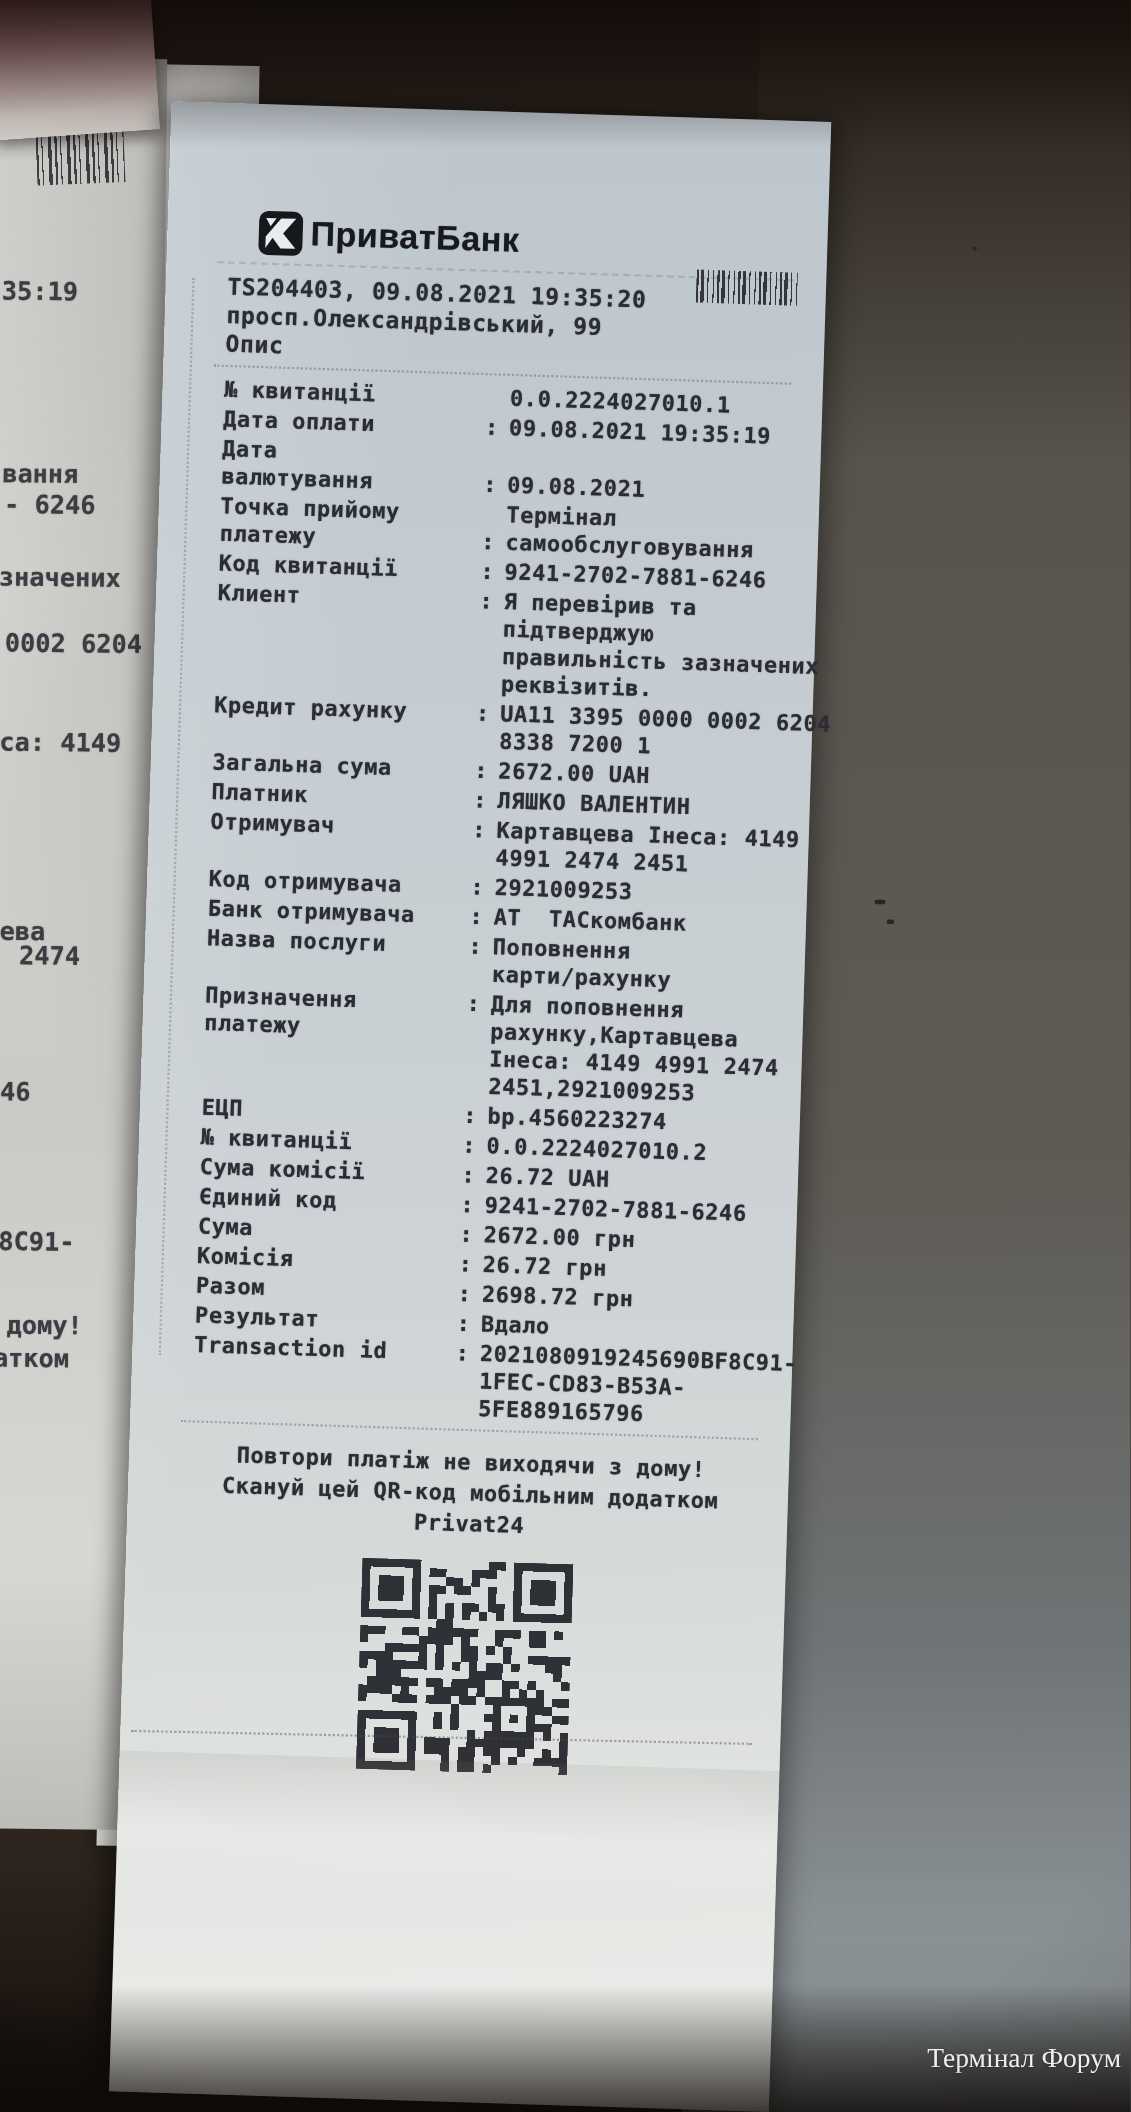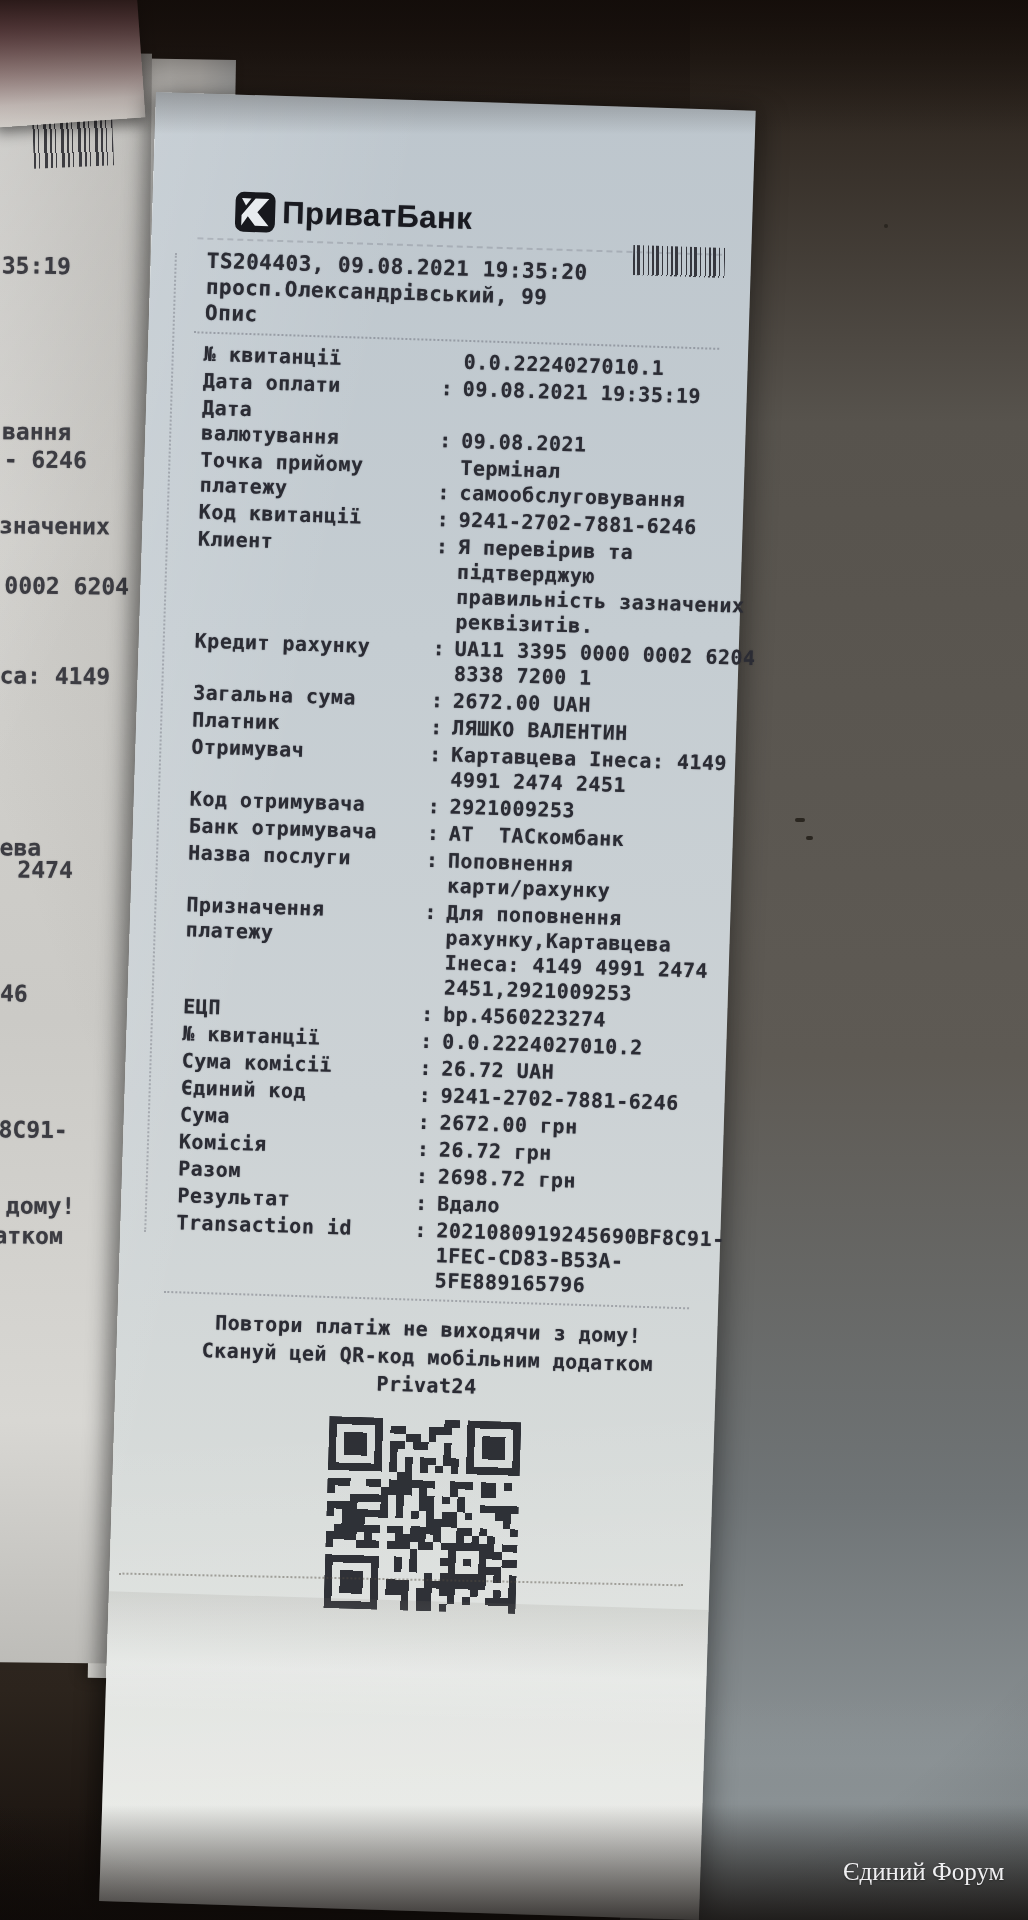--- a/index.html
+++ b/index.html
@@ -635,14 +635,14 @@
     </div>
     <div class="crease"></div>
     <div class="crease2"></div>
   </div>
 
   <div class="speck" style="left:884px;top:224px;width:4px;height:4px;"></div>
   <div class="speck" style="left:795px;top:818px;width:10px;height:4px;border-radius:2px;"></div>
   <div class="speck" style="left:806px;top:836px;width:7px;height:4px;border-radius:2px;"></div>
 
   <div class="vignette"></div>
-  <div class="watermark">Єдиний Форум</div>
+  <div class="watermark">Термінал Форум</div>
 </div>
 
 </body></html>

